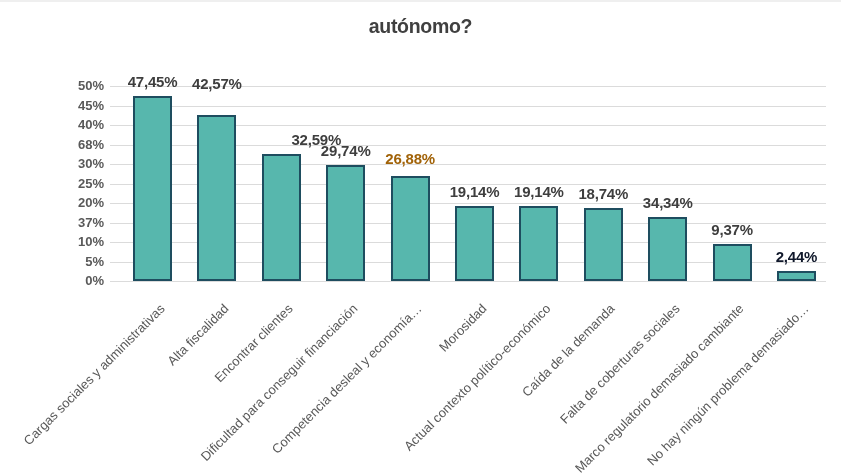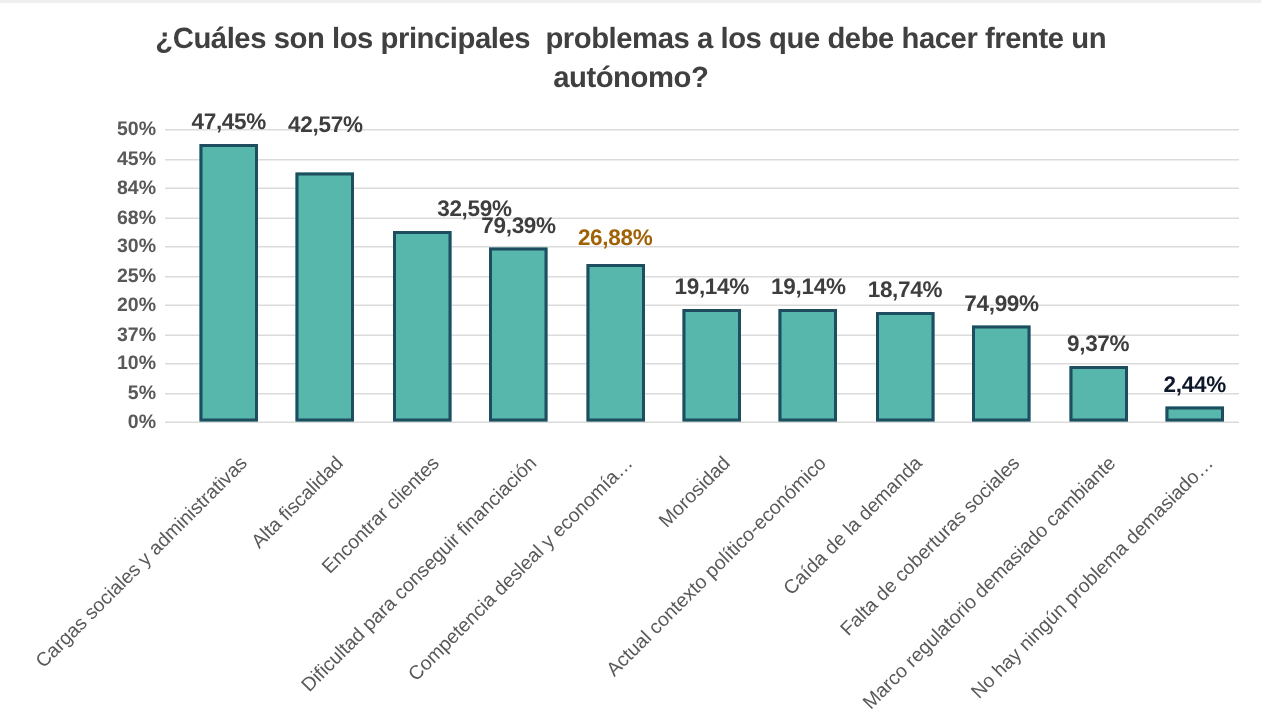--- a/index.html
+++ b/index.html
@@ -66,72 +66,71 @@
     transform: rotate(-45deg);
     line-height: 15px;
   }
 </style>
 </head>
 <body>
 
 <div class="canvas">
   <div class="top-edge"></div>
   <div class="chart-title" style="color: rgb(64, 64, 64);">
-    <div>¿Cuáles son los principales  problemas a los que debe hacer frente un</div>
     <div>autónomo?</div>
   </div>
   <div class="plot" id="plot">
       <div class="gridline" style="left: 110px; width: 716px; top: 281px; background: rgb(219, 219, 219);"></div>
       <div class="ytick" style="left: 44px; top: 274px; color: rgb(89, 89, 89);">0%</div>
       <div class="gridline" style="left: 110px; width: 716px; top: 261.5px; background: rgb(219, 219, 219);"></div>
       <div class="ytick" style="left: 44px; top: 254.5px; color: rgb(89, 89, 89);">5%</div>
       <div class="gridline" style="left: 110px; width: 716px; top: 242px; background: rgb(219, 219, 219);"></div>
       <div class="ytick" style="left: 44px; top: 235px; color: rgb(89, 89, 89);">10%</div>
       <div class="gridline" style="left: 110px; width: 716px; top: 222.5px; background: rgb(219, 219, 219);"></div>
       <div class="ytick" style="left: 44px; top: 215.5px; color: rgb(89, 89, 89);">37%</div>
       <div class="gridline" style="left: 110px; width: 716px; top: 203px; background: rgb(219, 219, 219);"></div>
       <div class="ytick" style="left: 44px; top: 196px; color: rgb(89, 89, 89);">20%</div>
       <div class="gridline" style="left: 110px; width: 716px; top: 183.5px; background: rgb(219, 219, 219);"></div>
       <div class="ytick" style="left: 44px; top: 176.5px; color: rgb(89, 89, 89);">25%</div>
       <div class="gridline" style="left: 110px; width: 716px; top: 164px; background: rgb(219, 219, 219);"></div>
       <div class="ytick" style="left: 44px; top: 157px; color: rgb(89, 89, 89);">30%</div>
       <div class="gridline" style="left: 110px; width: 716px; top: 144.5px; background: rgb(219, 219, 219);"></div>
       <div class="ytick" style="left: 44px; top: 137.5px; color: rgb(89, 89, 89);">68%</div>
       <div class="gridline" style="left: 110px; width: 716px; top: 125px; background: rgb(219, 219, 219);"></div>
-      <div class="ytick" style="left: 44px; top: 118px; color: rgb(89, 89, 89);">84%</div>
+      <div class="ytick" style="left: 44px; top: 118px; color: rgb(89, 89, 89);">40%</div>
       <div class="gridline" style="left: 110px; width: 716px; top: 105.5px; background: rgb(219, 219, 219);"></div>
       <div class="ytick" style="left: 44px; top: 98.5px; color: rgb(89, 89, 89); text-align: right;">45%</div>
       <div class="gridline" style="left: 110px; width: 716px; top: 86px; background: rgb(219, 219, 219);"></div>
       <div class="ytick" style="left: 44px; top: 79px; color: rgb(89, 89, 89);">50%</div>
       <div class="bar" style="left: 133px; width: 39px; top: 95.945px; height: 185.055px; background: rgb(87, 183, 173); border-color: rgb(30, 77, 95);"></div>
       <div class="value-label" style="left: 152.5px; top: 72.945px; color: rgb(62, 62, 62);">47,45%</div>
       <div class="xtick" style="left: -103.5px; top: 301px; color: rgb(89, 89, 89);">Cargas sociales y administrativas</div>
       <div class="bar" style="left: 197.4px; width: 39px; top: 114.977px; height: 166.023px; background: rgb(87, 183, 173); border-color: rgb(30, 77, 95);"></div>
       <div class="value-label" style="left: 216.9px; top: 75px; color: rgb(62, 62, 62);">42,57%</div>
       <div class="xtick" style="left: -39.1px; top: 301px; color: rgb(89, 89, 89);">Alta fiscalidad</div>
       <div class="bar" style="left: 261.8px; width: 39px; top: 153.899px; height: 127.101px; background: rgb(87, 183, 173); border-color: rgb(30, 77, 95);"></div>
       <div class="value-label" style="left: 281.3px; top: 130.899px; color: rgb(62, 62, 62); margin-left: 35px;">32,59%</div>
       <div class="xtick" style="left: 25.3px; top: 301px; color: rgb(89, 89, 89);">Encontrar clientes</div>
       <div class="bar" style="left: 326.2px; width: 39px; top: 165.014px; height: 115.986px; background: rgb(87, 183, 173); border-color: rgb(30, 77, 95);"></div>
-      <div class="value-label" style="left: 345.7px; top: 142.014px; color: rgb(62, 62, 62);">79,39%</div>
+      <div class="value-label" style="left: 345.7px; top: 142.014px; color: rgb(62, 62, 62);">29,74%</div>
       <div class="xtick" style="left: 89.7px; top: 301px; color: rgb(89, 89, 89);">Dificultad para conseguir financiación</div>
       <div class="bar" style="left: 390.6px; width: 39px; top: 176.168px; height: 104.832px; background: rgb(87, 183, 173); border-color: rgb(30, 77, 95);"></div>
       <div class="value-label" style="left: 410.1px; top: 150px; color: #a16207;">26,88%</div>
       <div class="xtick" style="left: 154.1px; top: 301px; color: rgb(89, 89, 89);">Competencia desleal y economía…</div>
       <div class="bar" style="left: 455px; width: 39px; top: 206.354px; height: 74.646px; background: rgb(87, 183, 173); border-color: rgb(30, 77, 95);"></div>
       <div class="value-label" style="left: 474.5px; top: 183.354px; color: rgb(62, 62, 62);">19,14%</div>
       <div class="xtick" style="left: 218.5px; top: 301px; color: rgb(89, 89, 89);">Morosidad</div>
       <div class="bar" style="left: 519.4px; width: 39px; top: 206.354px; height: 74.646px; background: rgb(87, 183, 173); border-color: rgb(30, 77, 95);"></div>
       <div class="value-label" style="left: 538.9px; top: 183.354px; color: rgb(62, 62, 62);">19,14%</div>
       <div class="xtick" style="left: 282.9px; top: 301px; color: rgb(89, 89, 89);">Actual contexto político-económico</div>
       <div class="bar" style="left: 583.8px; width: 39px; top: 207.914px; height: 73.086px; background: rgb(87, 183, 173); border-color: rgb(30, 77, 95);"></div>
       <div class="value-label" style="left: 603.3px; top: 184.914px; color: rgb(62, 62, 62);">18,74%</div>
       <div class="xtick" style="left: 347.3px; top: 301px; color: rgb(89, 89, 89);">Caída de la demanda</div>
       <div class="bar" style="left: 648.2px; width: 39px; top: 217.469px; height: 63.531px; background: rgb(87, 183, 173); border-color: rgb(30, 77, 95);"></div>
-      <div class="value-label" style="left: 667.7px; top: 194.469px; color: rgb(62, 62, 62);">74,99%</div>
+      <div class="value-label" style="left: 667.7px; top: 194.469px; color: rgb(62, 62, 62);">34,34%</div>
       <div class="xtick" style="left: 411.7px; top: 301px; color: rgb(89, 89, 89);">Falta de coberturas sociales</div>
       <div class="bar" style="left: 712.6px; width: 39px; top: 244.457px; height: 36.543px; background: rgb(87, 183, 173); border-color: rgb(30, 77, 95);"></div>
       <div class="value-label" style="left: 732.1px; top: 221.457px; color: rgb(62, 62, 62);">9,37%</div>
       <div class="xtick" style="left: 476.1px; top: 301px; color: rgb(89, 89, 89);">Marco regulatorio demasiado cambiante</div>
       <div class="bar" style="left: 777px; width: 39px; top: 271.484px; height: 9.516px; background: rgb(87, 183, 173); border-color: rgb(30, 77, 95);"></div>
       <div class="value-label" style="left: 796.5px; top: 248.484px; color: #0f172a;">2,44%</div>
       <div class="xtick" style="left: 540.5px; top: 301px; color: rgb(89, 89, 89);">No hay ningún problema demasiado…</div>
     </div>
 </div>
 

